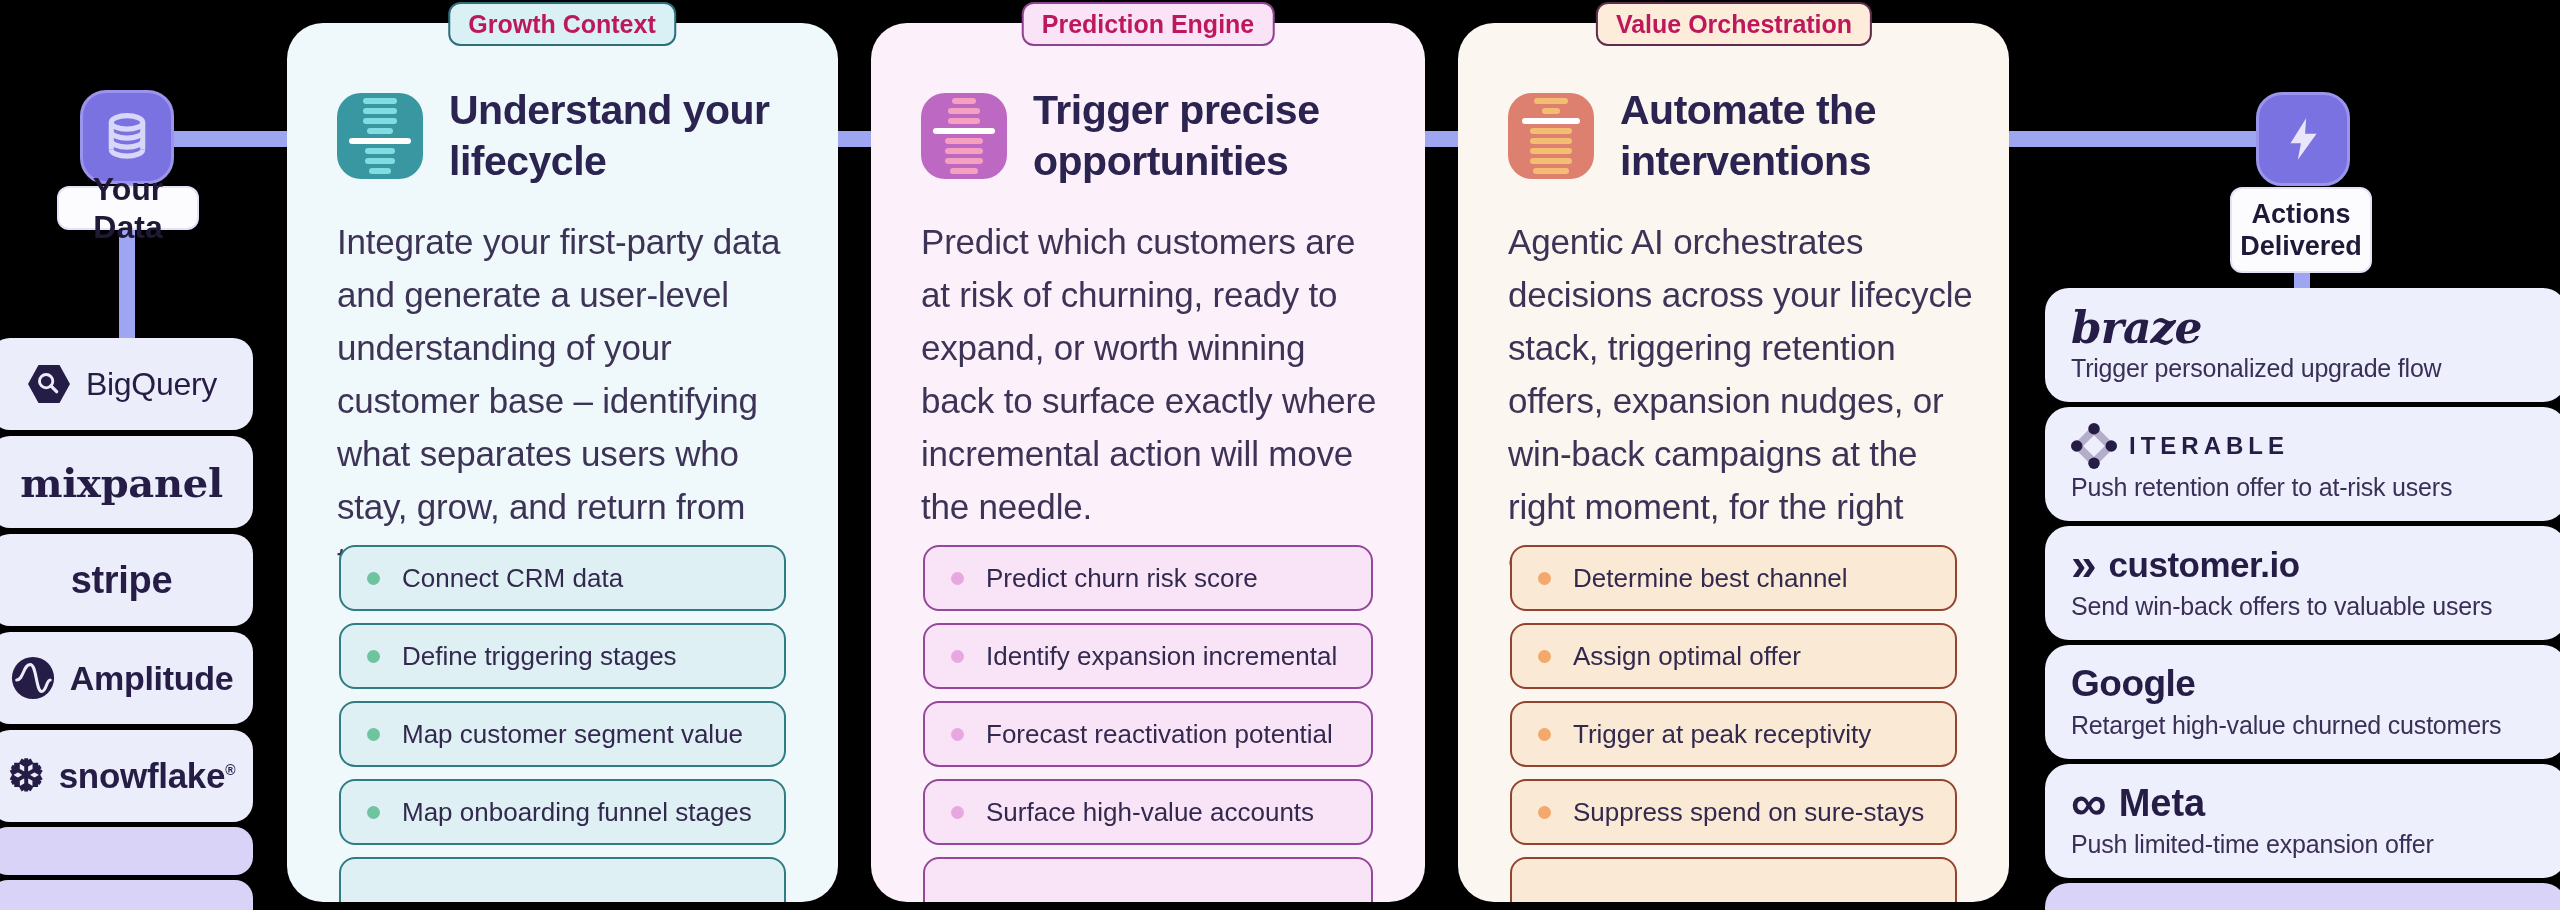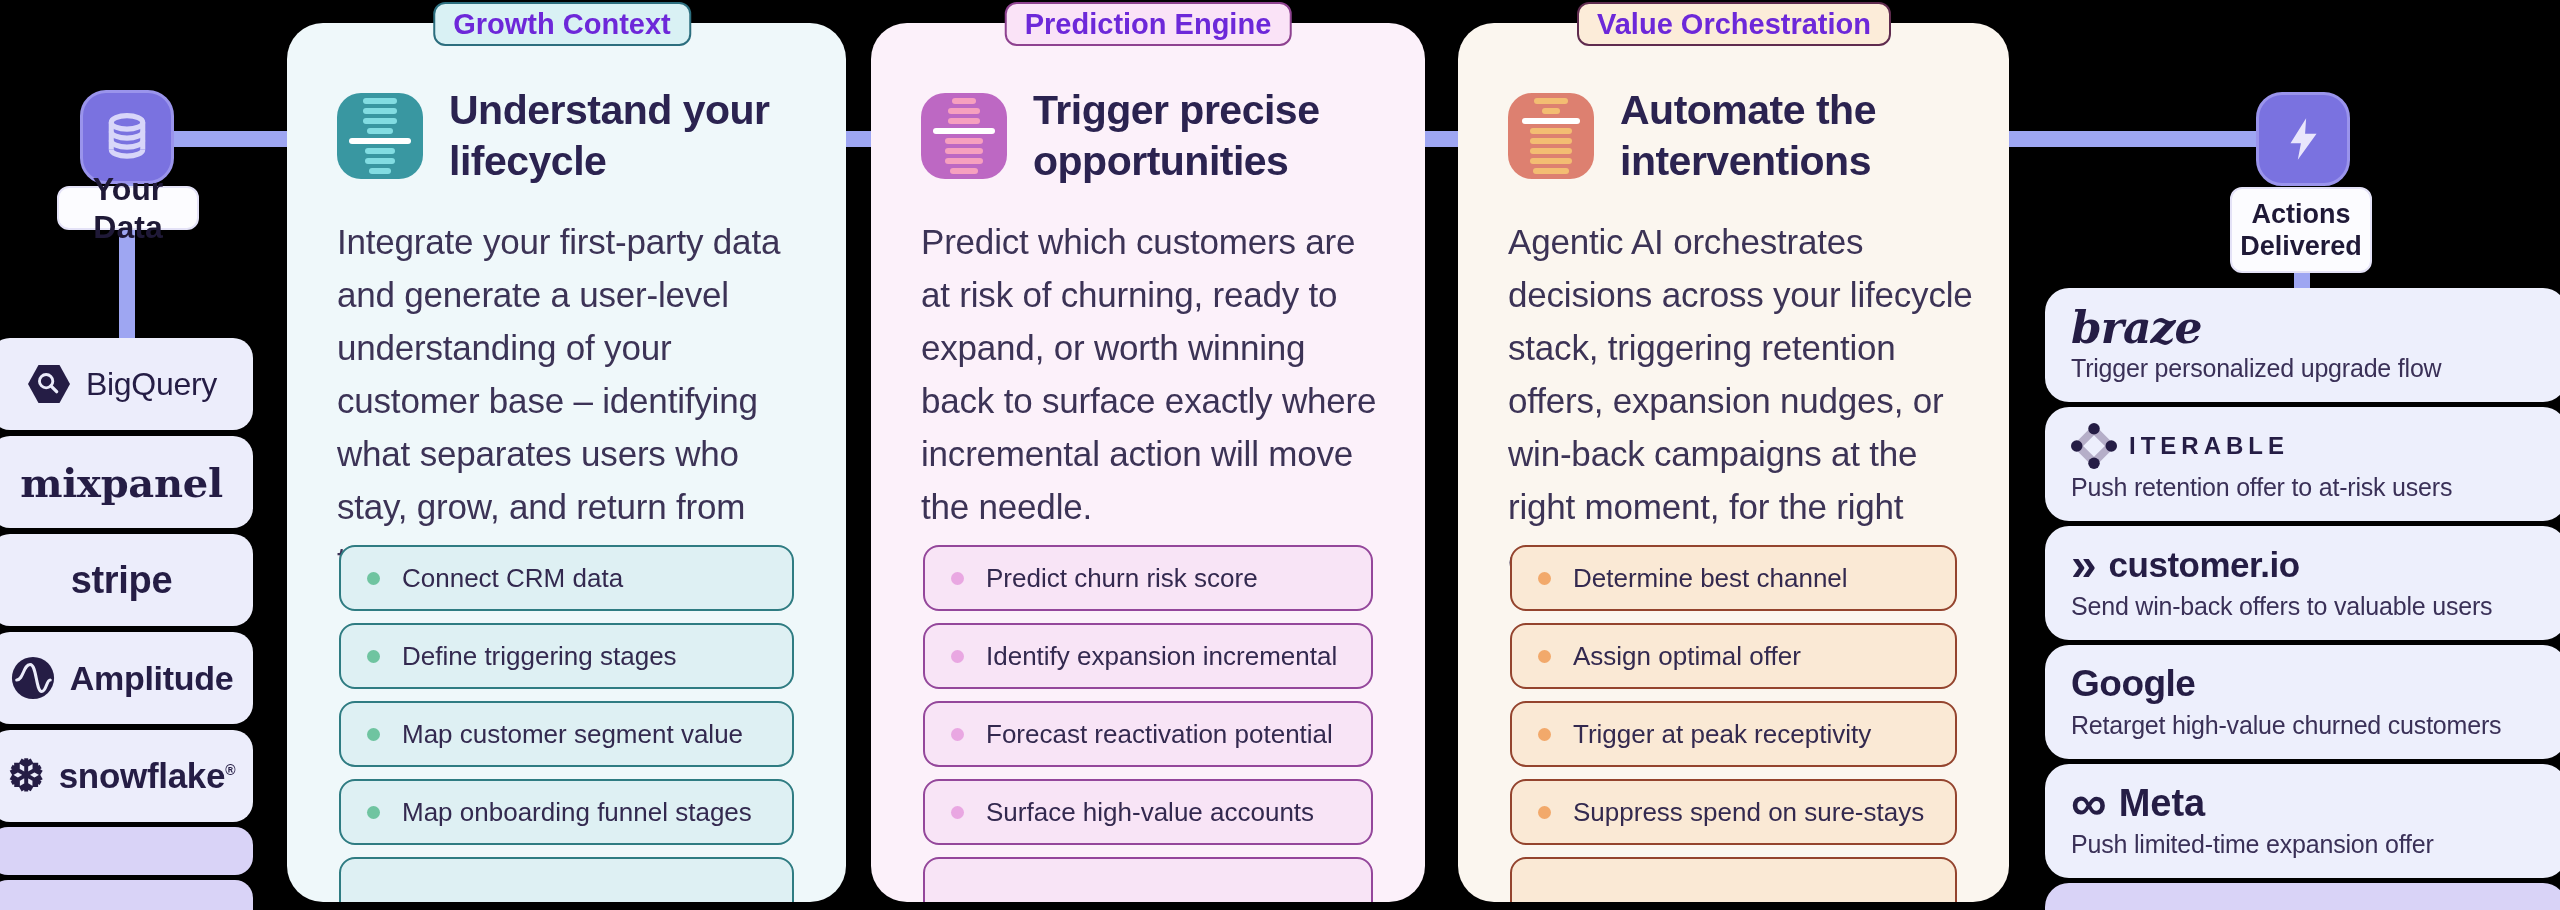--- a/index.html
+++ b/index.html
@@ -26,26 +26,26 @@
   .t-bigquery{font-size:32px;font-weight:400;}
   .t-mixpanel{font-family:"DejaVu Serif",serif;font-weight:700;font-size:40px;}
   .t-stripe{font-size:38px;font-weight:700;}
   .t-amplitude{font-size:34px;font-weight:700;}
   .t-snowflake{font-size:35px;font-weight:700;}
   .sup{font-size:14px;vertical-align:super;}
   .glyph-snowflake{font-size:44px;line-height:1;color:#251D45;font-weight:700;}
 
   
   .card{position:absolute;top:23px;height:879px;border-radius:36px;overflow:hidden;}
-  .card.c1{left:287px;width:551px;background:#EFF8FA;padding-left:8px;}
+  .card.c1{left:287px;width:551px;background:#EFF8FA;}
   .card.c2{left:871px;width:554px;background:#FCF1FA;}
   .card.c3{left:1458px;width:551px;background:#FBF6EF;}
 
   .badge{position:absolute;top:2px;height:44px;border-radius:12px;border:2.5px solid;display:flex;
-         align-items:center;padding:16px 18px;font-size:29px;font-weight:700;color:#6d28d9;
+         align-items:center;padding:16px 18px;font-size:25px;font-weight:700;color:#be185d;
          box-sizing:border-box;transform:translateX(-50%);white-space:nowrap;}
   .badge.b1{left:562px;background:#D9F1F4;border-color:#2C6E7E;}
   .badge.b2{left:1148px;background:#FAE3F7;border-color:#8E4290;}
   .badge.b3{left:1734px;background:#FCECD9;border-color:#5F2B4E;}
 
   .card-head{position:absolute;top:62px;left:50px;display:flex;gap:26px;align-items:center;}
   .card-icon{width:86px;height:86px;border-radius:24px;display:flex;flex-direction:column;
              align-items:center;justify-content:center;gap:4px;flex:0 0 auto;}
   .bar{height:6px;border-radius:4px;}
   .bar.white{background:#ffffff;}

